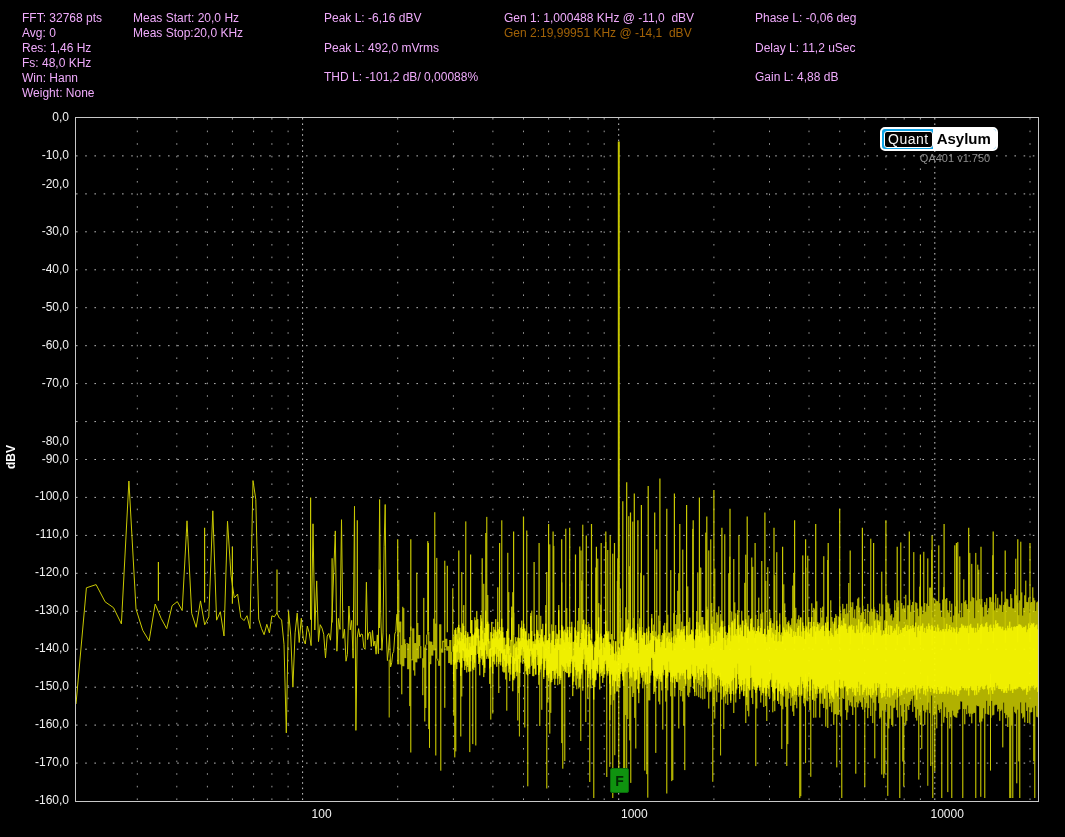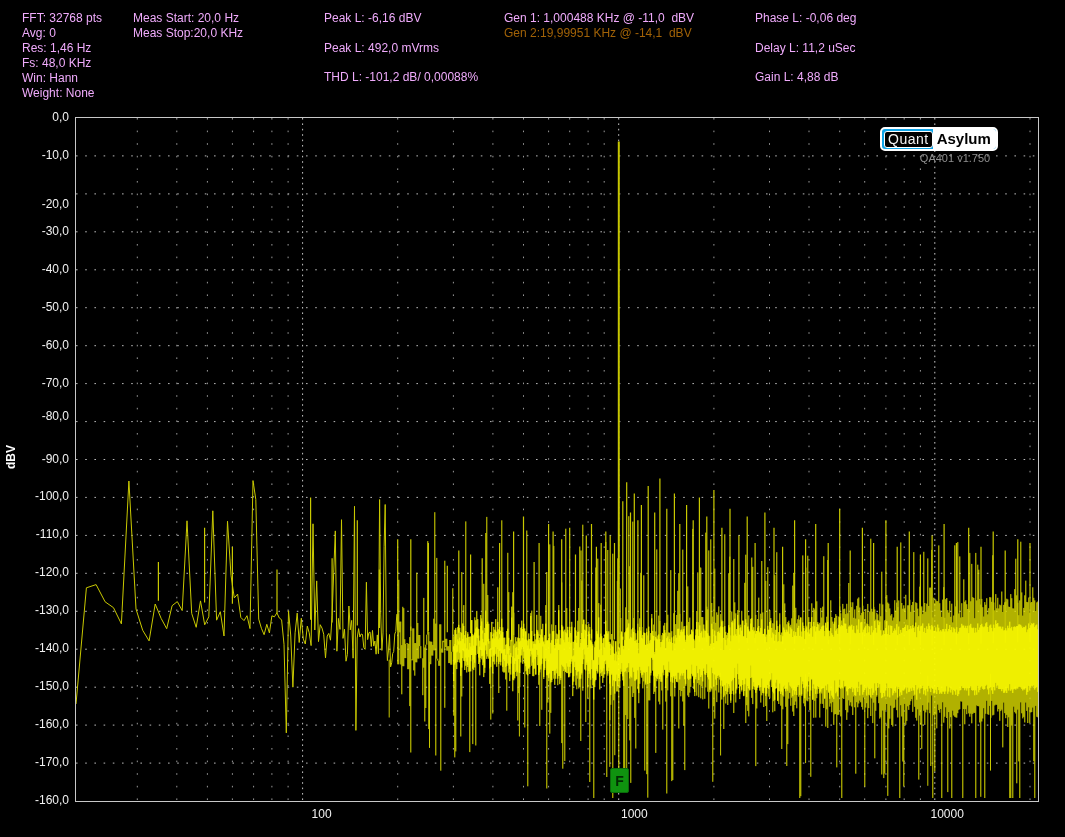--- a/index.html
+++ b/index.html
@@ -57,27 +57,27 @@
 
     <div class="htxt" style="left:755px;top:11px">Phase L: -0,06 deg</div>
     <div class="htxt" style="left:755px;top:41px">Delay L: 11,2 uSec</div>
     <div class="htxt" style="left:755px;top:70px">Gain L: 4,88 dB</div>
   </div>
 
   <div id="yaxis-title">dBV</div>
   <div id="yticks">
       <div class="ytick" style="top: 110px;">0,0</div>
       <div class="ytick" style="top: 147.944px;">-10,0</div>
-      <div class="ytick" style="top: 197px;">-20,0</div>
+      <div class="ytick" style="top: 177px;">-20,0</div>
       <div class="ytick" style="top: 223.833px;">-30,0</div>
       <div class="ytick" style="top: 261.778px;">-40,0</div>
       <div class="ytick" style="top: 299.722px; text-align: right;">-50,0</div>
       <div class="ytick" style="top: 337.667px;">-60,0</div>
       <div class="ytick" style="top: 375.611px;">-70,0</div>
-      <div class="ytick" style="top: 409px;">-80,0</div>
+      <div class="ytick" style="top: 434px;">-80,0</div>
       <div class="ytick" style="top: 451.5px;">-90,0</div>
       <div class="ytick" style="top: 489.444px;">-100,0</div>
       <div class="ytick" style="top: 527.389px;">-110,0</div>
       <div class="ytick" style="top: 565.333px;">-120,0</div>
       <div class="ytick" style="top: 603.278px;">-130,0</div>
       <div class="ytick" style="top: 641.222px;">-140,0</div>
       <div class="ytick" style="top: 679.167px;">-150,0</div>
       <div class="ytick" style="top: 717.111px;">-160,0</div>
       <div class="ytick" style="top: 755.056px;">-170,0</div>
       <div class="ytick" style="top: 793px;">-160,0</div>

